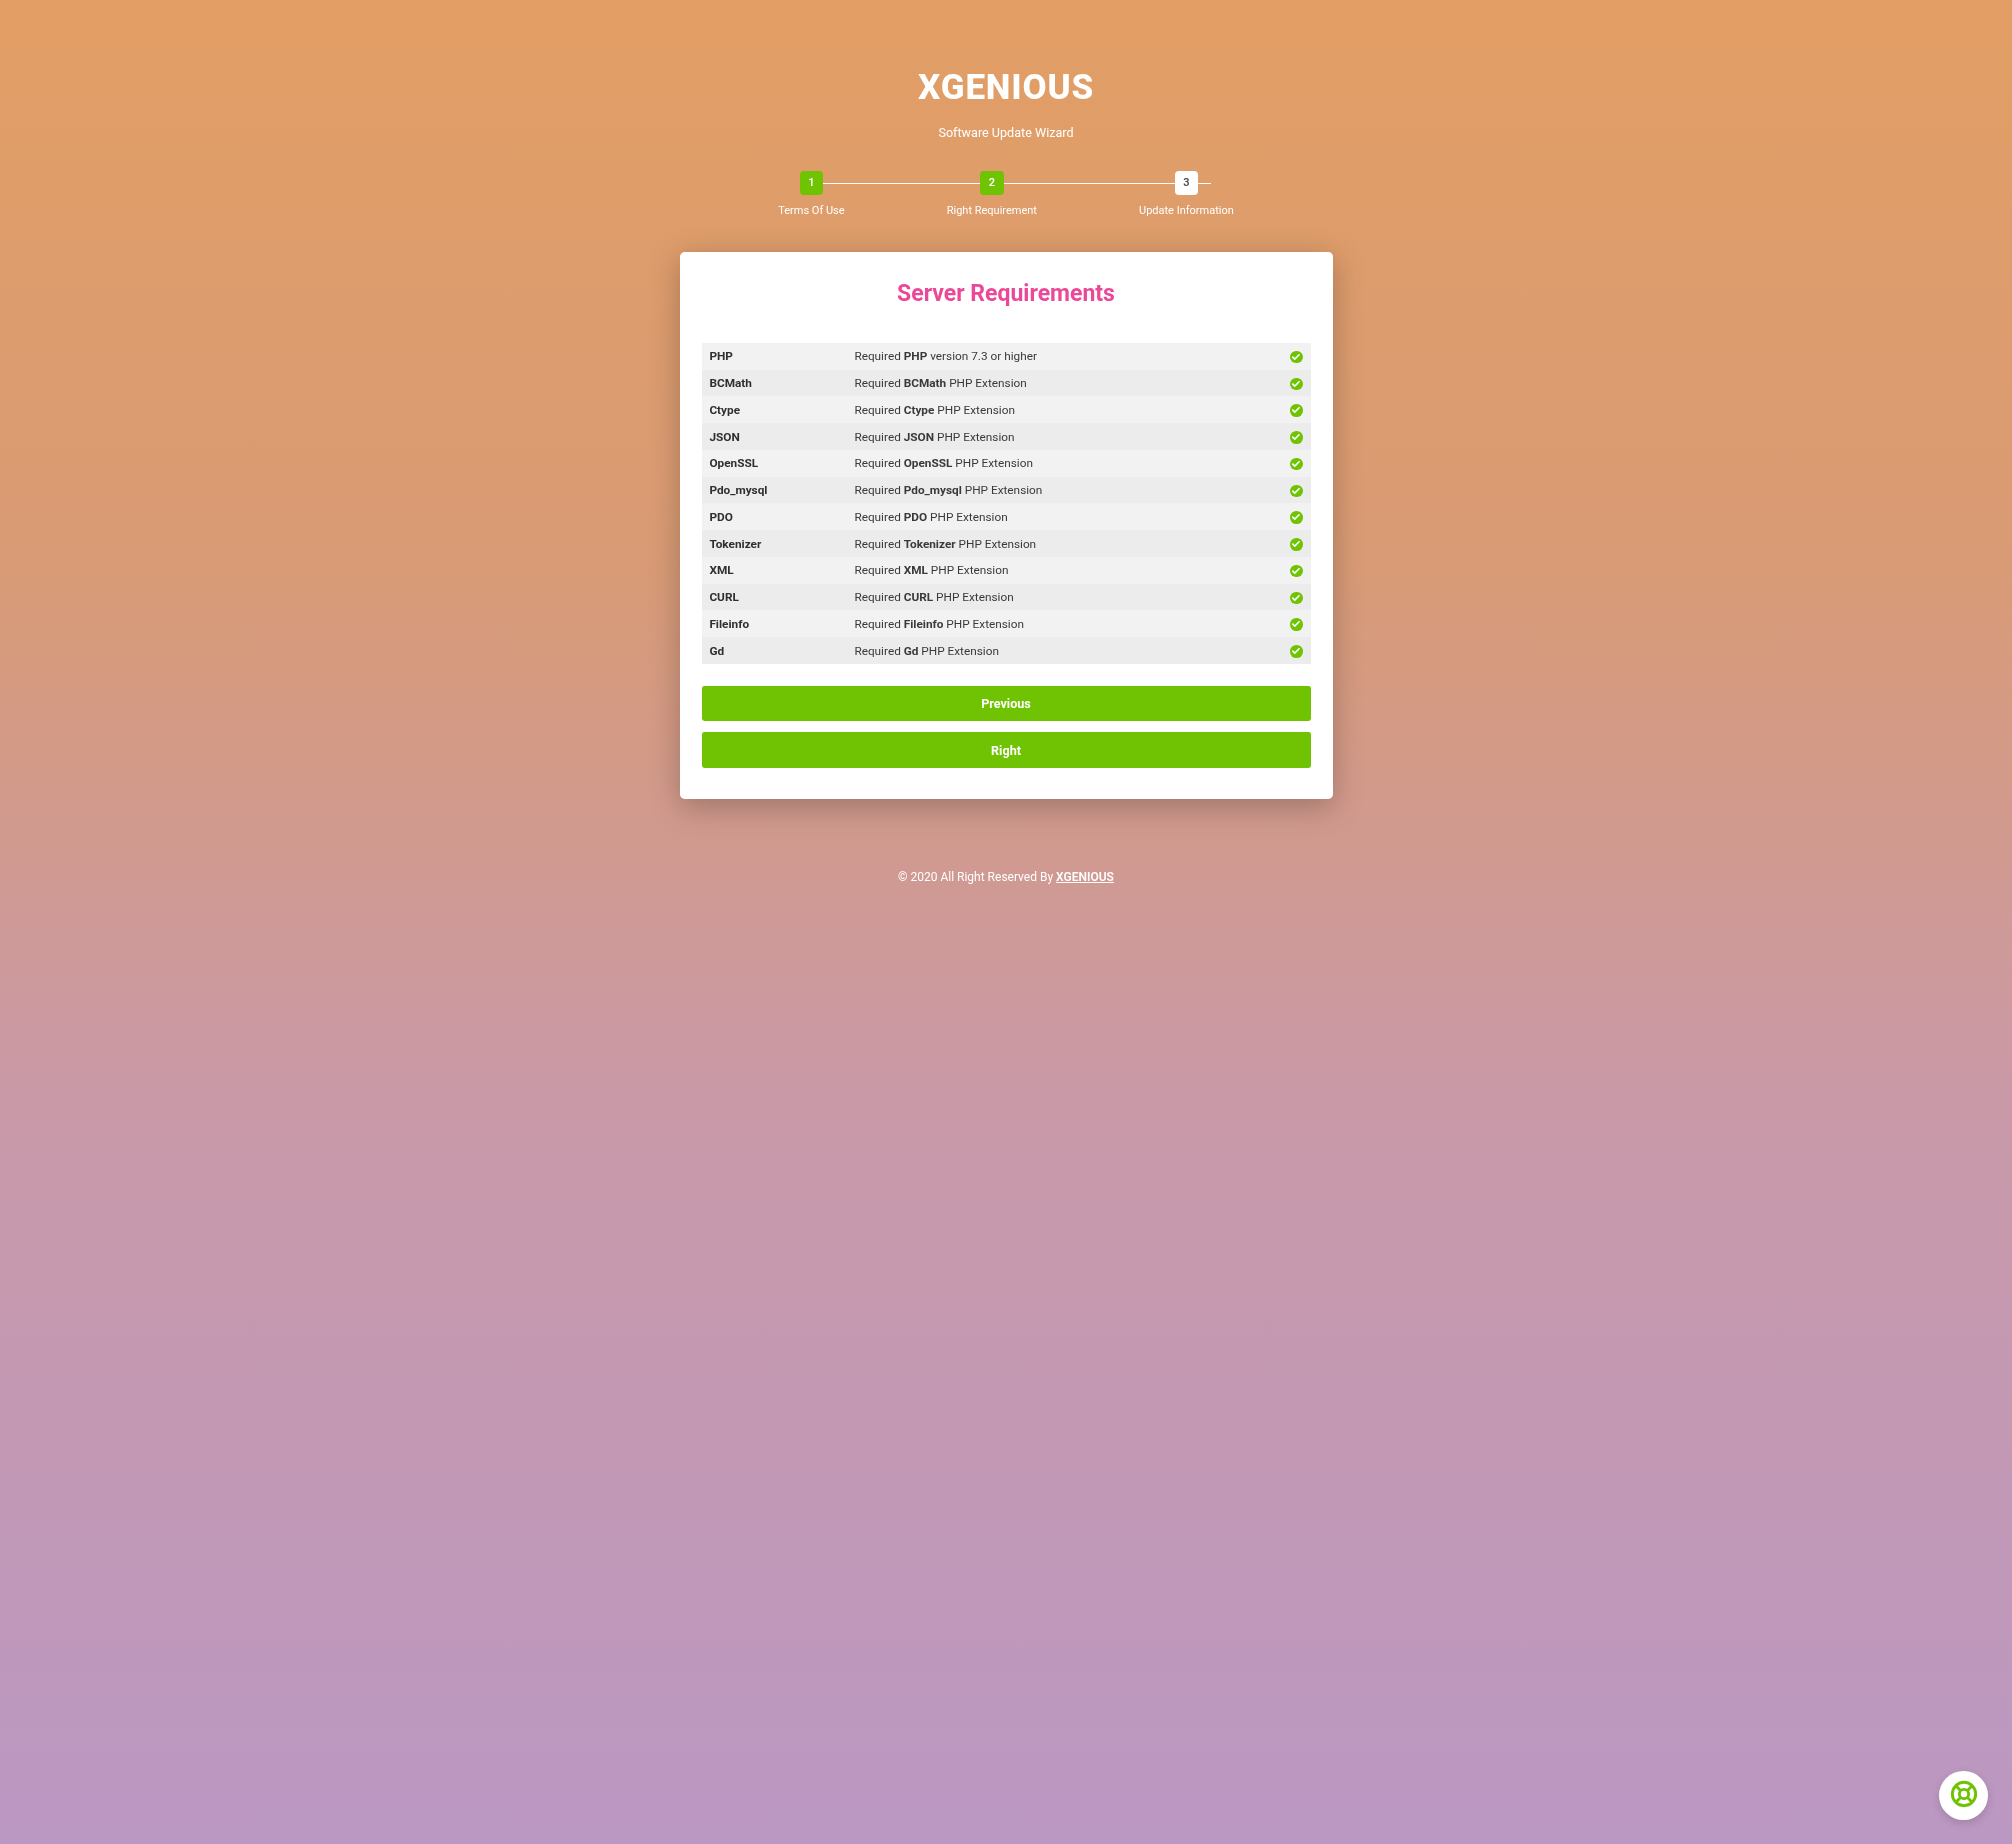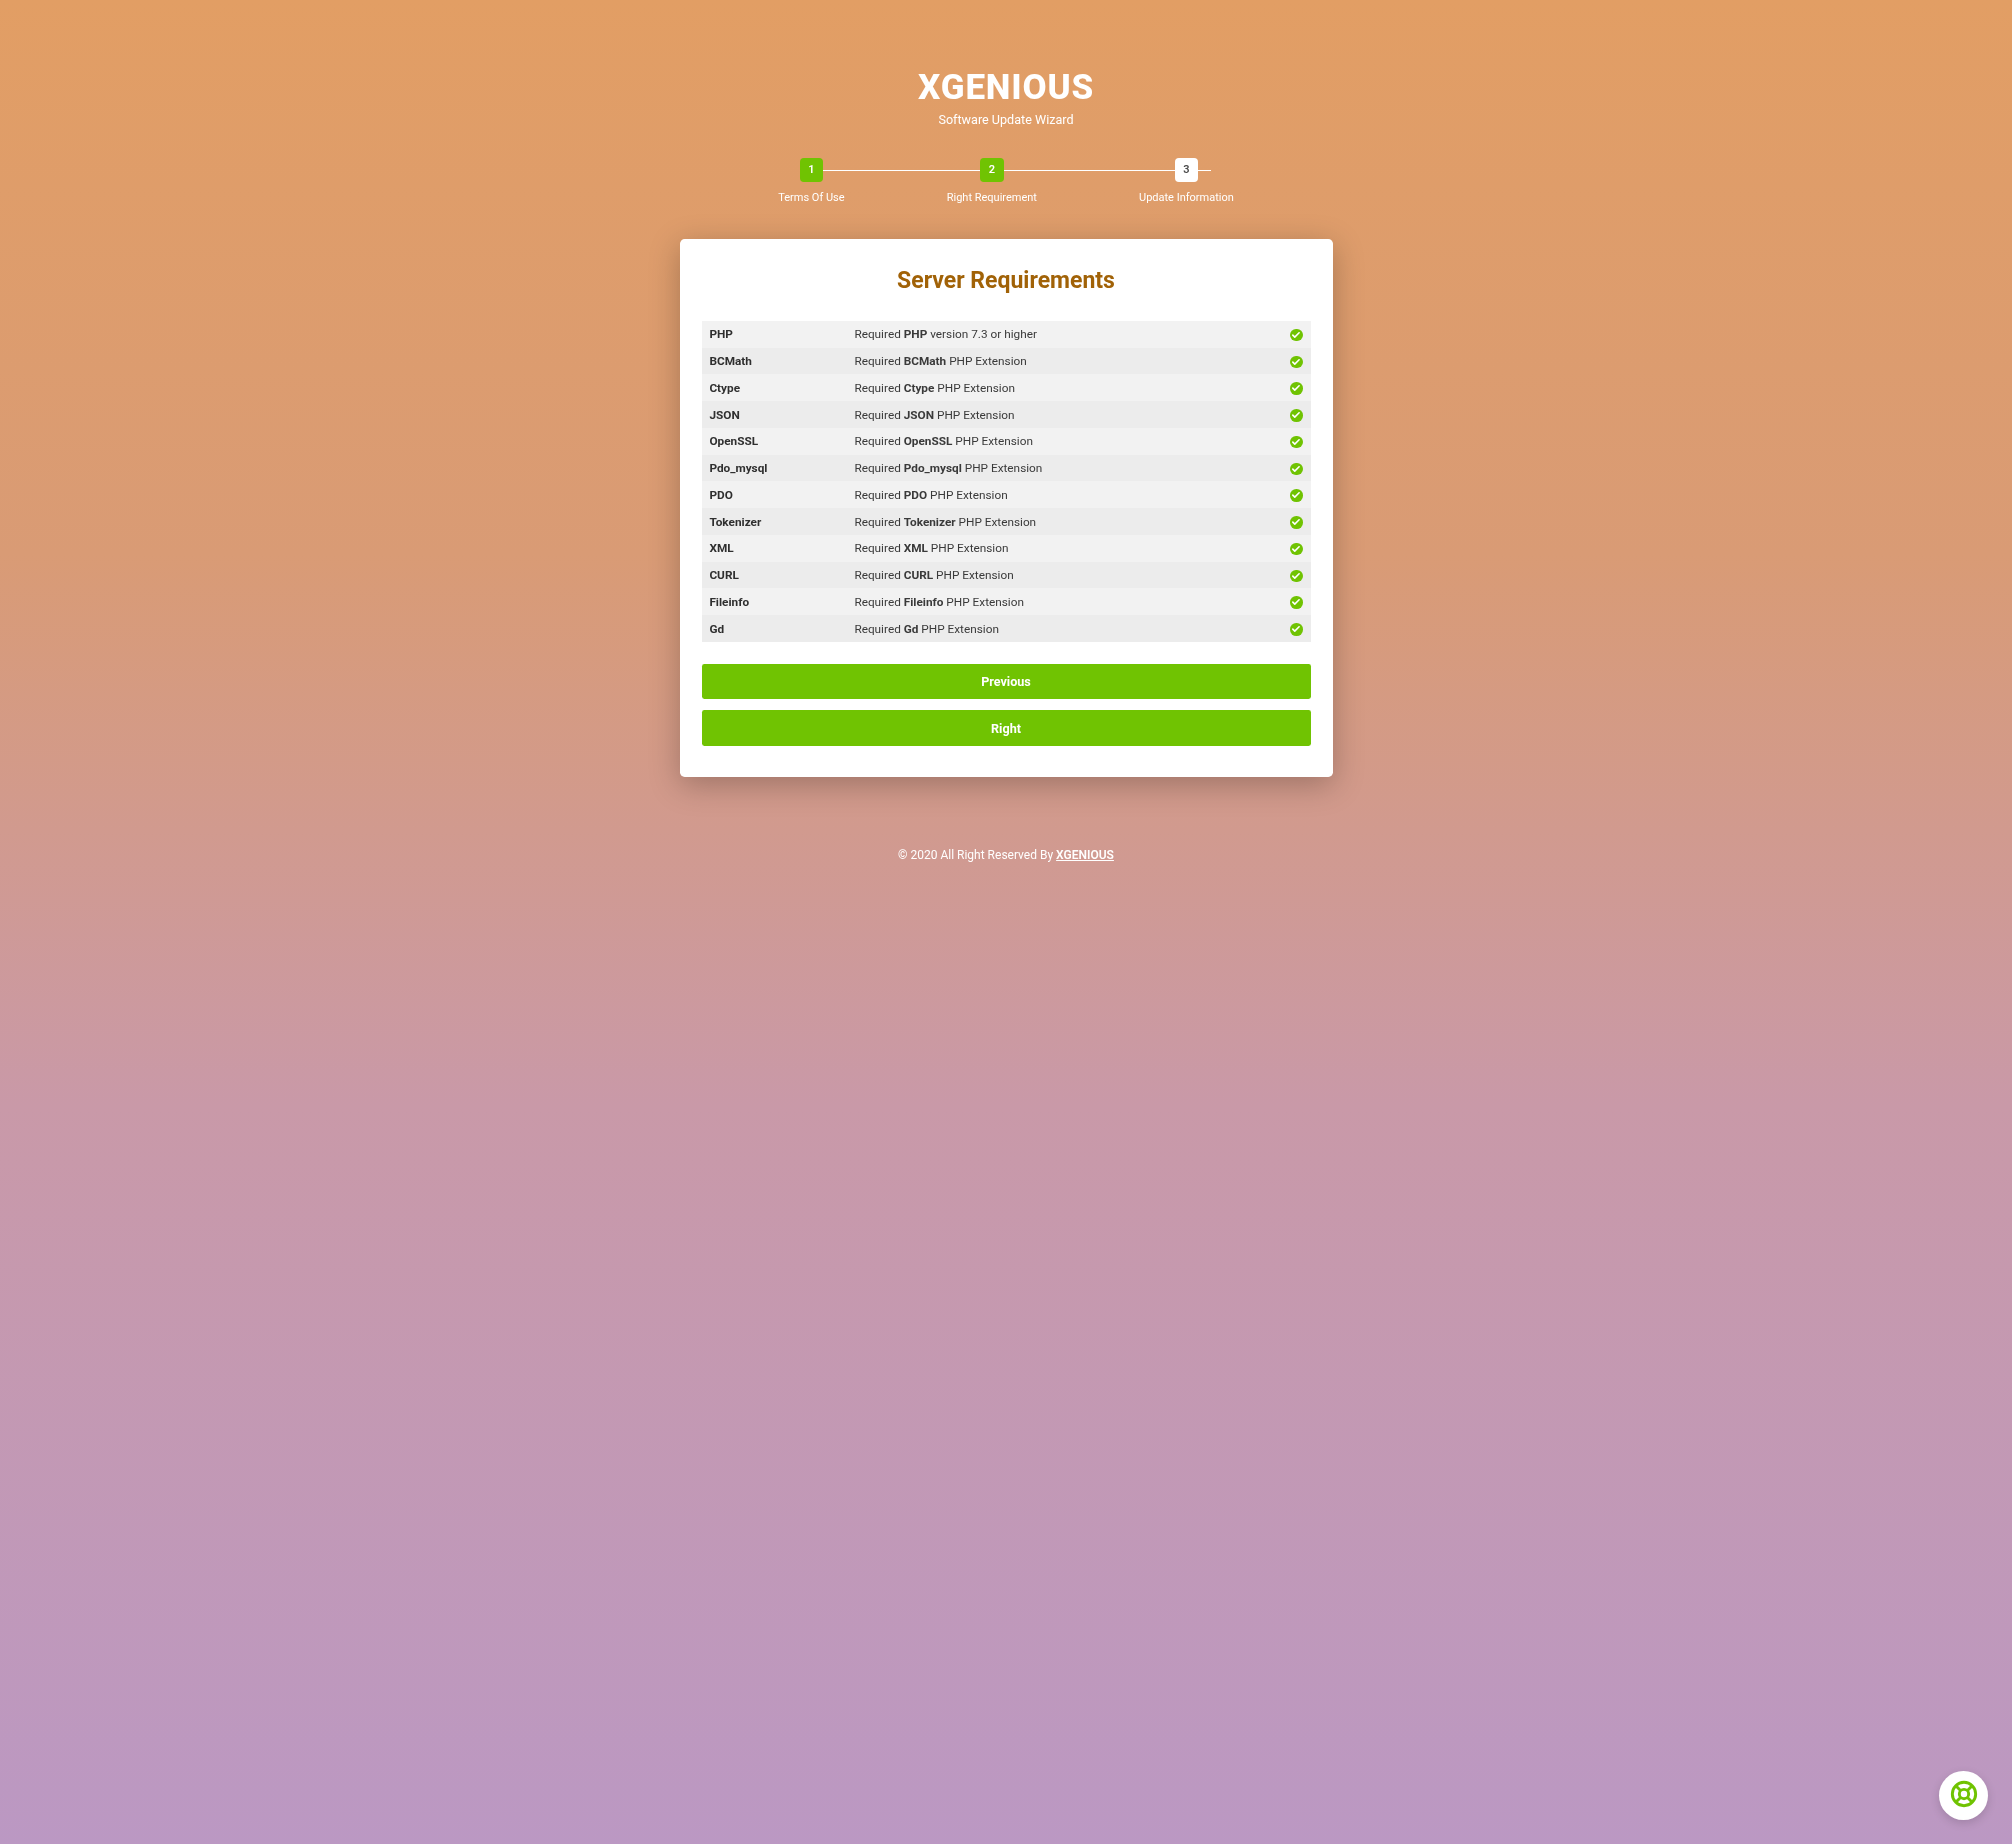--- a/index.html
+++ b/index.html
@@ -24,21 +24,21 @@
     .brand-title {
       color: #ffffff;
       font-size: 35px;
       font-weight: 800;
       letter-spacing: 0.8px;
     }
     
     .brand-subtitle {
       color: #ffffff;
       font-size: 12.6px;
-      margin-top: 4px;
+      margin-top: 17px;
       font-weight: 400;
     }
     
     .stepper {
       max-width: 487px;
       margin: 0 auto 35px;
       position: relative;
       padding: 0 15.7px;
     }
     
@@ -99,24 +99,24 @@
       max-width: 653px;
       margin: 0 auto;
       background: #ffffff;
       border-radius: 4.7px;
       padding: 28px 22px 31px;
       box-shadow: 0 7.9px 31px rgba(0,0,0,0.25);
     }
     
     .card-title {
       text-align: center;
-      color: #a16207;
+      color: #ec4899;
       font-size: 23px;
       font-weight: 700;
-      margin-bottom: 27px;
+      margin-bottom: 36px;
     }
     
     .req-table {
       width: 100%;
       border-collapse: collapse;
     }
     
     .req-row {
       display: flex;
       padding: 6.3px 7.9px;

